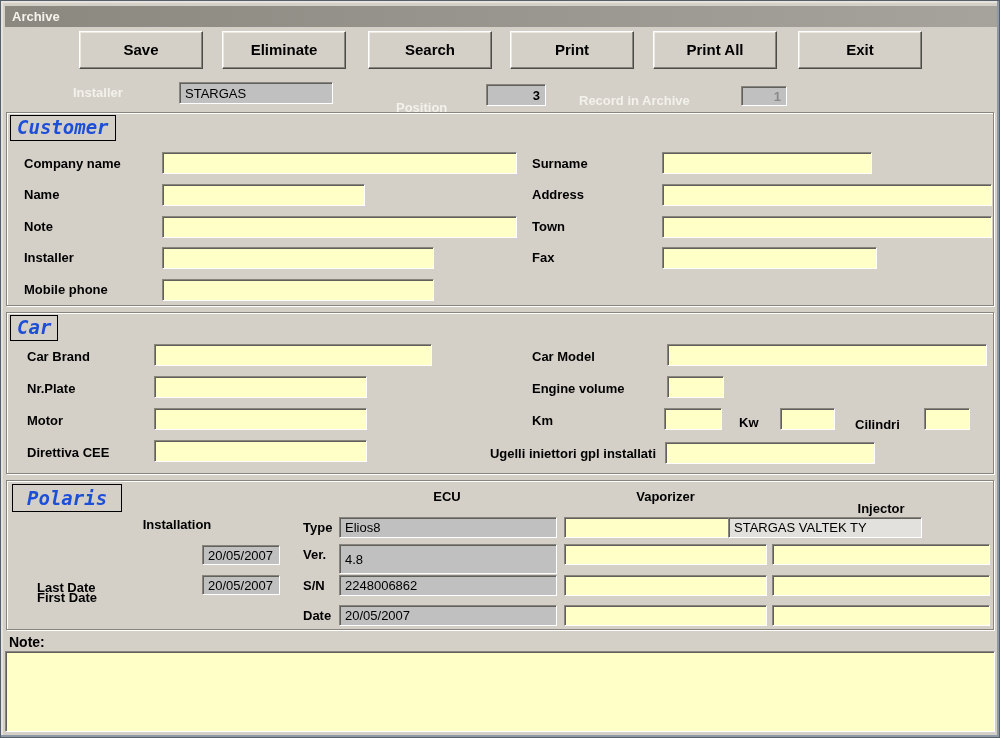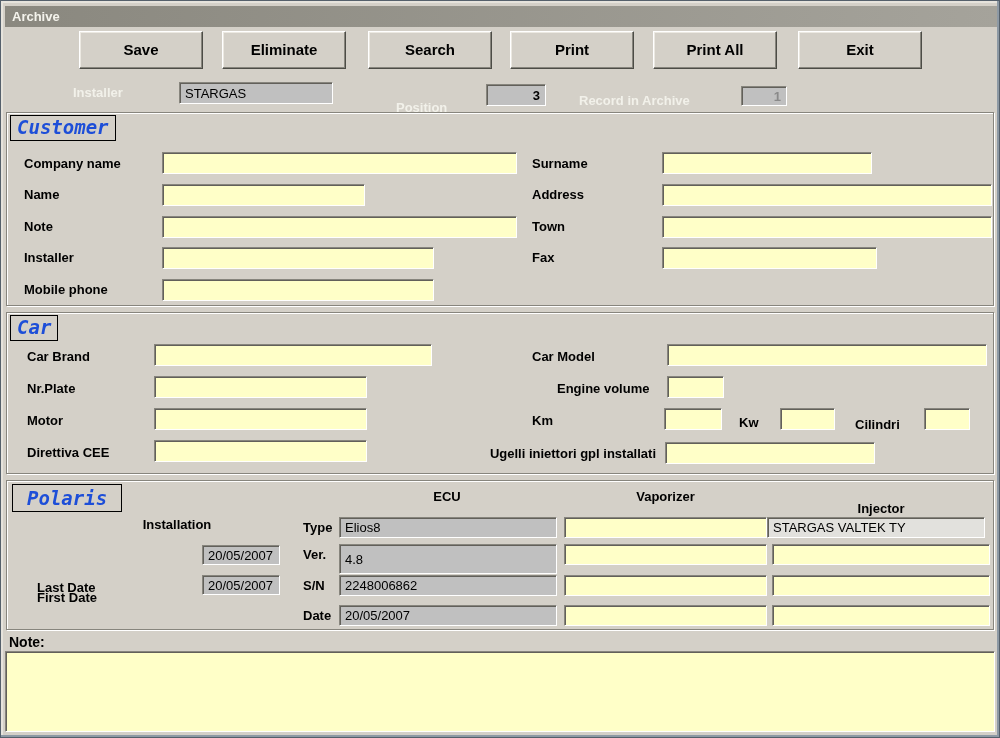--- a/index.html
+++ b/index.html
@@ -89,21 +89,21 @@
   <div class="panel" style="top:311px;height:162px;">
     <div class="sec" style="left:3px;top:2px;">Car</div>
 
     <span class="lbl" style="left:20px;top:36px;">Car Brand</span>
     <input class="field" style="left: 147px; top: 31px; width: 278px;" value="">
     <span class="lbl" style="left:525px;top:36px;">Car Model</span>
     <input class="field" style="left: 660px; top: 31px; width: 320px;" value="">
 
     <span class="lbl" style="left:20px;top:68px;">Nr.Plate</span>
     <input class="field" style="left: 147px; top: 63px; width: 213px;" value="">
-    <span class="lbl" style="left:550px;top:68px;">Engine volume</span>
+    <span class="lbl" style="left:525px;top:68px;">Engine volume</span>
     <input class="field" style="left: 660px; top: 63px; width: 57px;" value="">
 
     <span class="lbl" style="left:20px;top:100px;">Motor</span>
     <input class="field" style="left: 147px; top: 95px; width: 213px;" value="">
     <span class="lbl" style="left:525px;top:100px;">Km</span>
     <input class="field" style="left: 657px; top: 95px; width: 58px;" value="">
     <span class="lbl" style="left:732px;top:102px;">Kw</span>
     <input class="field" style="left: 773px; top: 95px; width: 55px;" value="">
     <span class="lbl" style="left:848px;top:104px;">Cilindri</span>
     <input class="field" style="left: 917px; top: 95px; width: 46px;" value="">
@@ -136,21 +136,21 @@
     <input class="field gray" style="left: 332px; top: 36px; width: 218px; height: 21px;" readonly="" value="Elios8">
     <input class="field gray" style="left: 332px; top: 63px; width: 218px; height: 30px;" readonly="" value="4.8">
     <input class="field gray" style="left: 332px; top: 94px; width: 218px; height: 21px;" readonly="" value="2248006862">
     <input class="field gray" style="left: 332px; top: 124px; width: 218px; height: 21px;" readonly="" value="20/05/2007">
 
     <input class="field" style="left: 557px; top: 36px; width: 203px; height: 21px;" value="">
     <input class="field" style="left: 557px; top: 63px; width: 203px; height: 21px;" value="">
     <input class="field" style="left: 557px; top: 94px; width: 203px; height: 21px;" value="">
     <input class="field" style="left: 557px; top: 124px; width: 203px; height: 21px;" value="">
 
-    <input class="field lgray" style="left: 760px; top: 36px; width: 218px; height: 21px;" value="STARGAS VALTEK TY">
+    <input class="field lgray" style="left: 721px; top: 36px; width: 194px; height: 21px;" value="STARGAS VALTEK TY">
     <input class="field" style="left: 765px; top: 63px; width: 218px; height: 21px;" value="">
     <input class="field" style="left: 765px; top: 94px; width: 218px; height: 21px;" value="">
     <input class="field" style="left: 765px; top: 124px; width: 218px; height: 21px;" value="">
   </div>
 
   <span class="lbl" style="left:8px;top:633px;font-size:14px;">Note:</span>
   <textarea class="note-area" style=""></textarea>
 
 </div>
 

